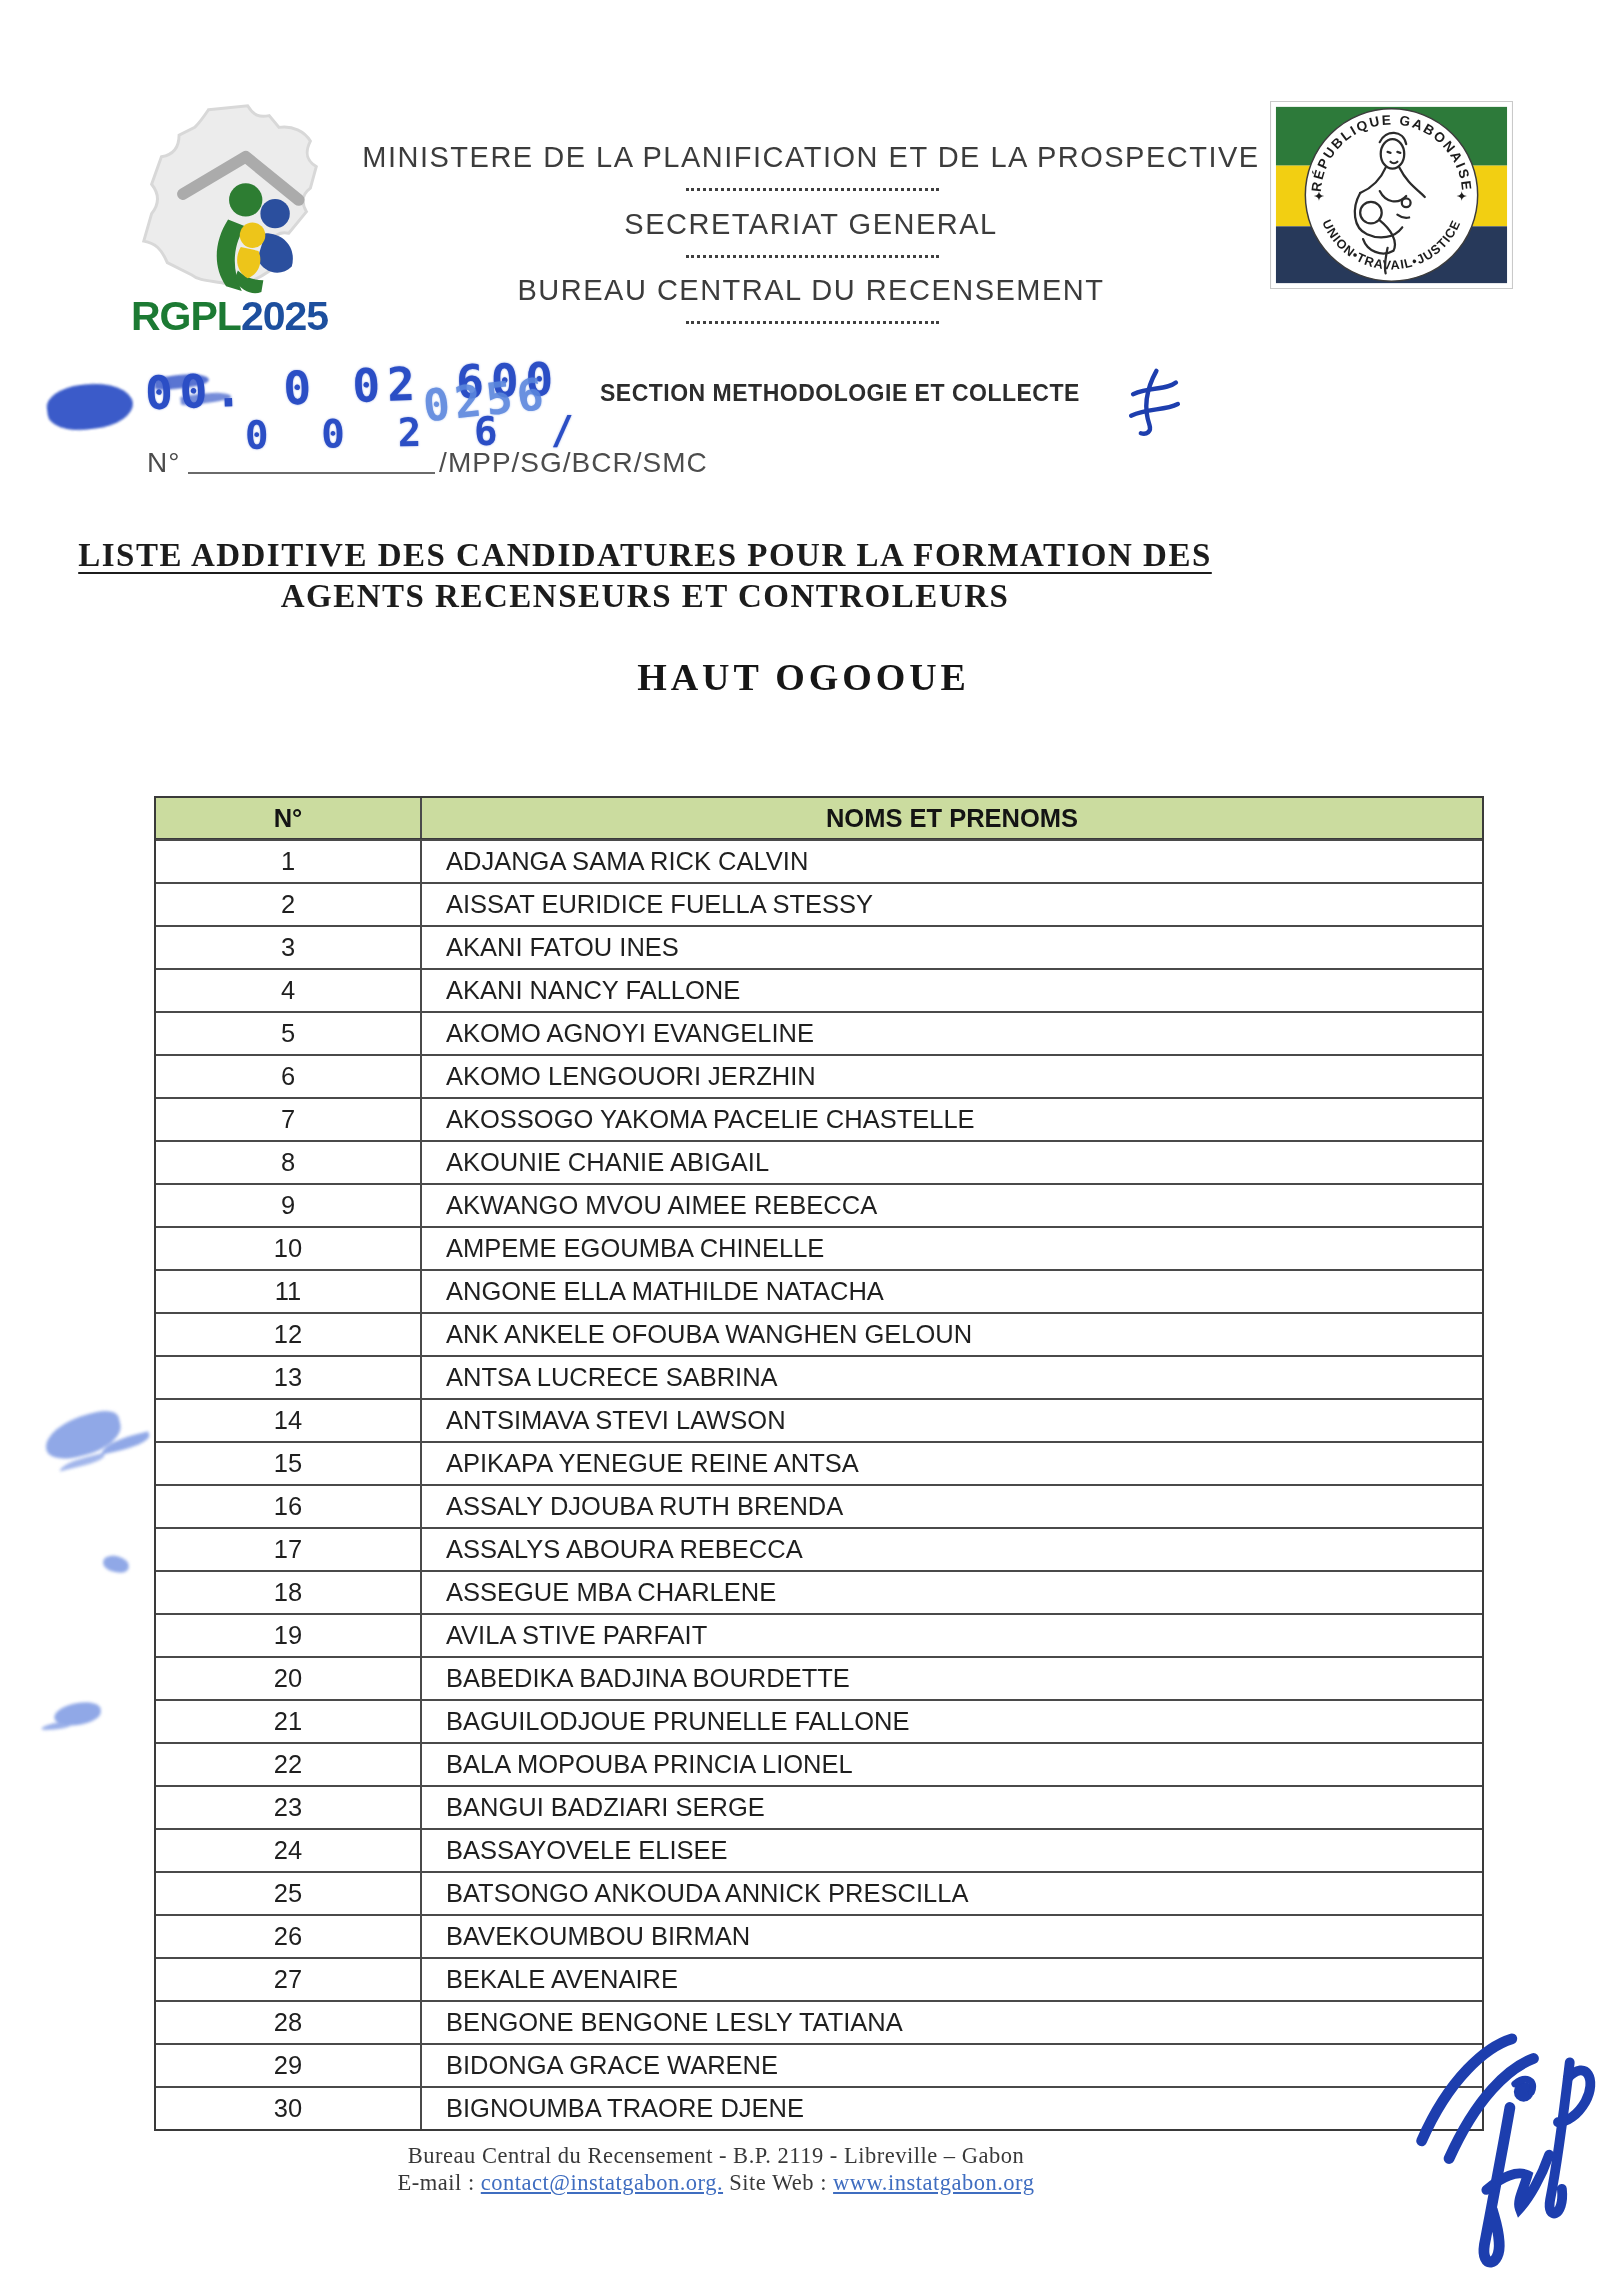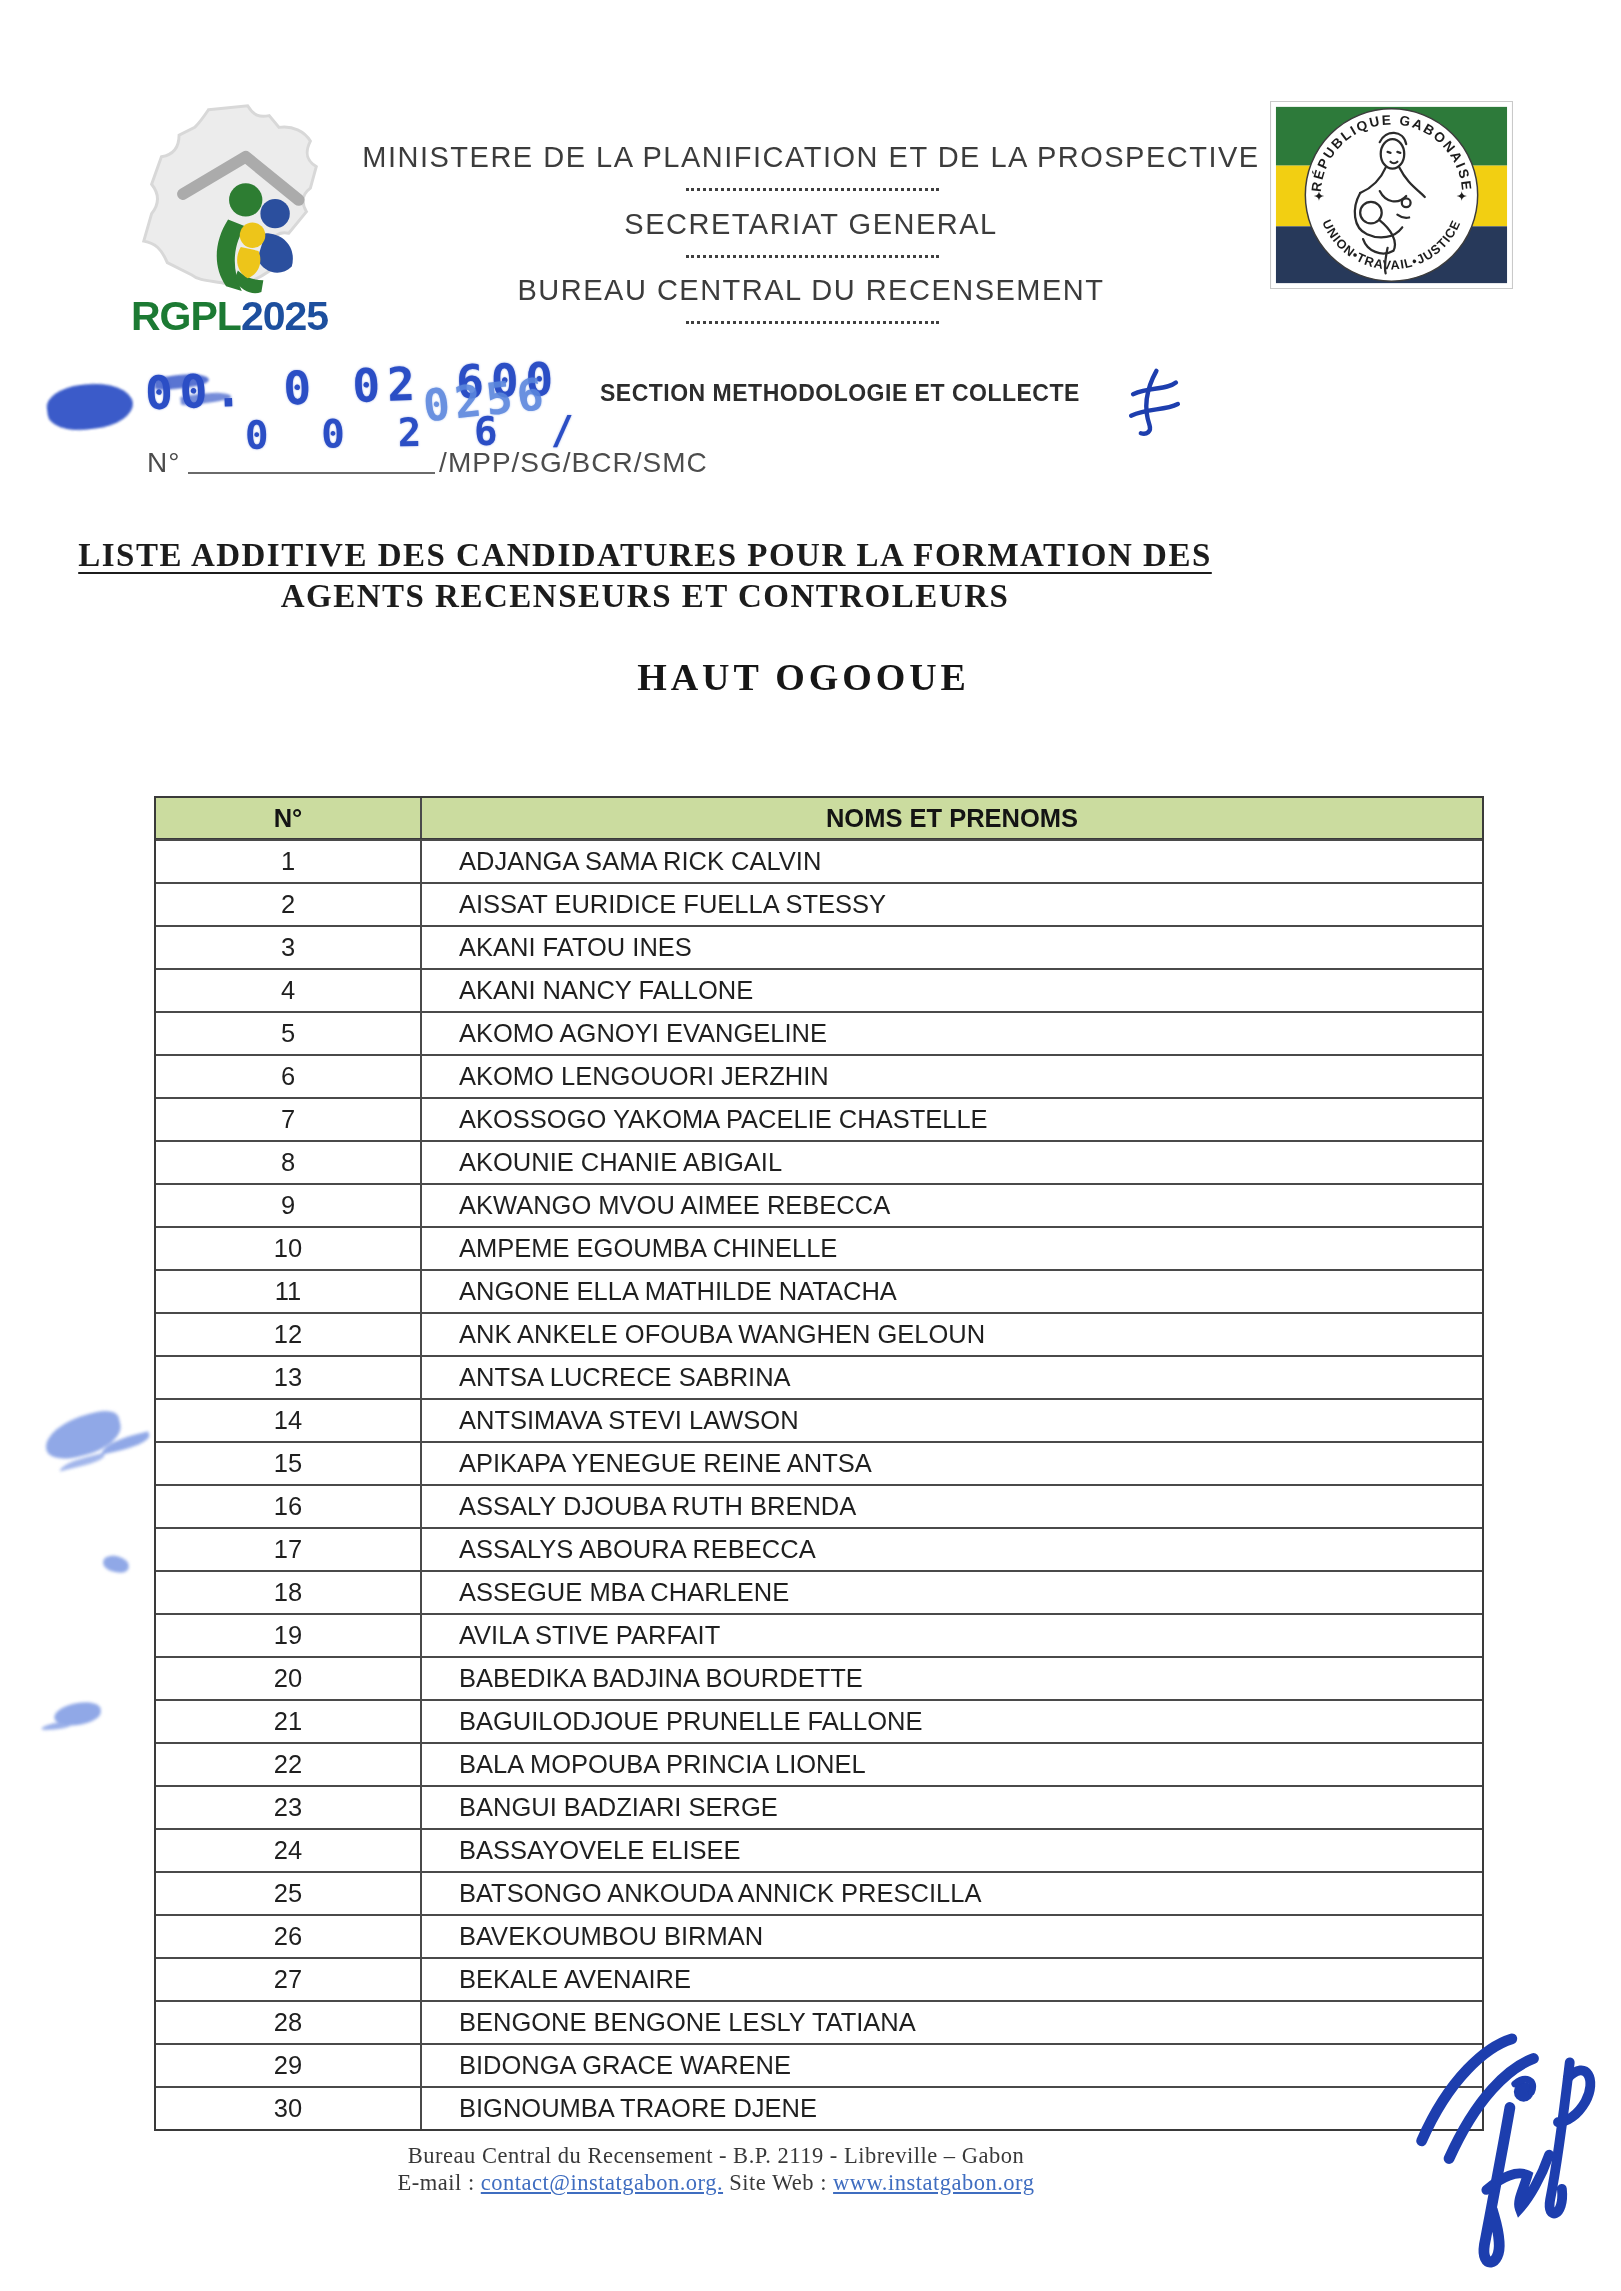--- a/index.html
+++ b/index.html
@@ -48,21 +48,21 @@
   .doc-title.u{text-decoration:underline; text-decoration-thickness:2px; text-underline-offset:5.9px;}
   .region-title{left:0; width:1543px; top:655px; text-align:center; font-family:"Liberation Serif", serif;
     font-weight:bold; color:#161616; font-size:38px; letter-spacing:3.9px;margin-left:32px;}
 
   
   .ctable{left:154px; top:796px; width:1326px; border:2.9px solid var(--table-border,#3a3a3a); background:#fff;}
   .trow{display:flex; height:41px; border-top:2px solid #4a4a4a;}
   .trow.thead{height:40px; border-top:none; background:var(--header-green,#cbdc9f); border-bottom:1px solid #3a3a3a;}
   .cell{box-sizing:border-box; font-size:25.5px; color:#1f1f1f; display:flex; align-items:center;}
   .c-num{width:266px; justify-content:center; border-right:2px solid #4a4a4a;}
-  .c-name{flex:1; padding-left:37px;}
+  .c-name{flex:1; padding-left:24px;}
   .thead .cell{font-weight:bold; color:#141414; justify-content:center; padding-left:0;}
 
   
   .footer-line{left:0; width:1432px; text-align:center; font-family:"Liberation Serif", serif;
     font-size:22.5px; color:#383838; letter-spacing:0.5px;}
   .flink{color:var(--link-blue,#3f6dc0);}
 
   svg{display:block;}
 </style>
 </head>

